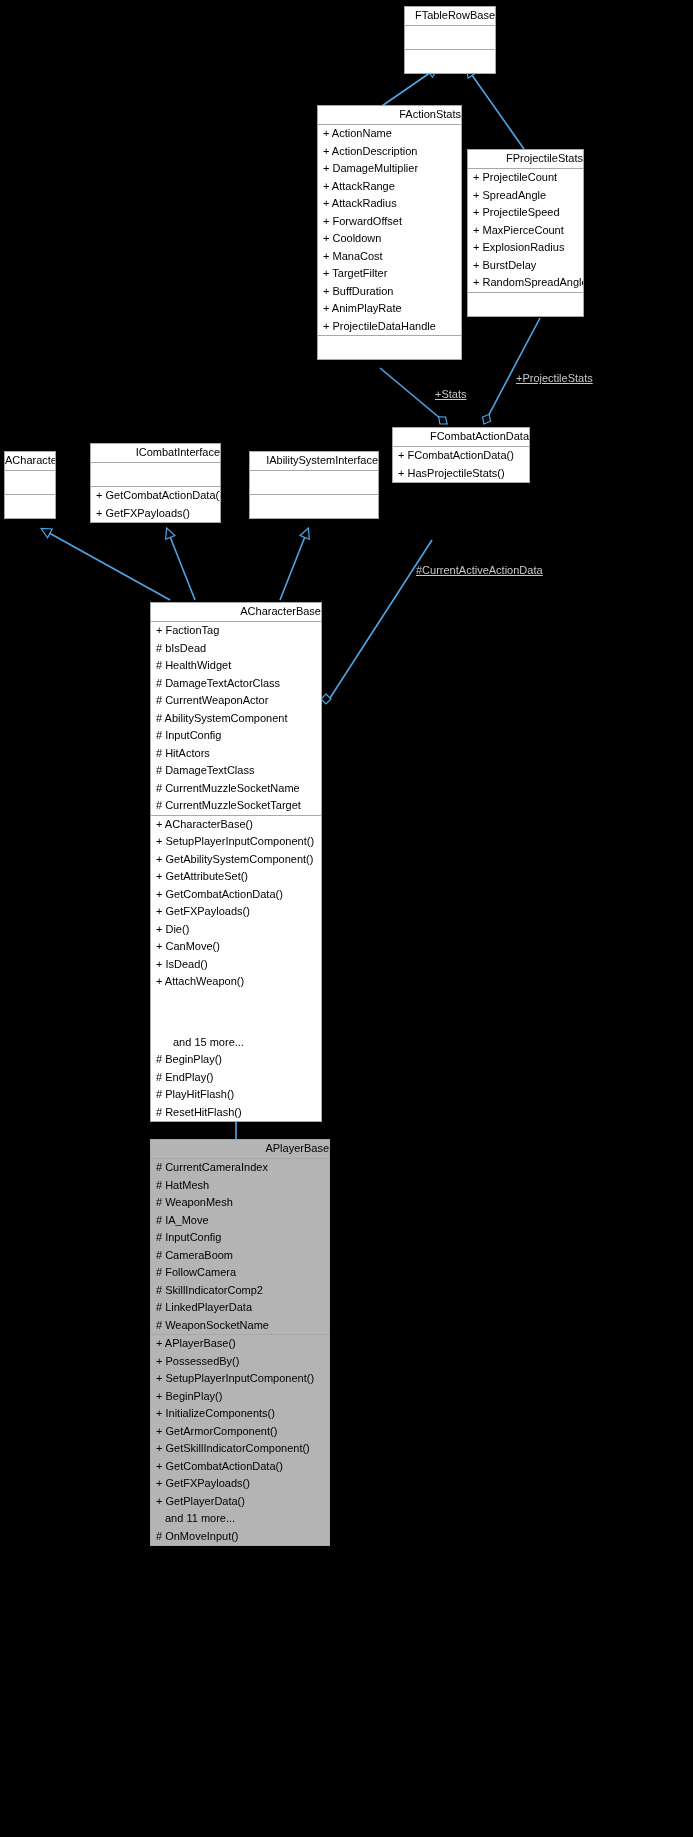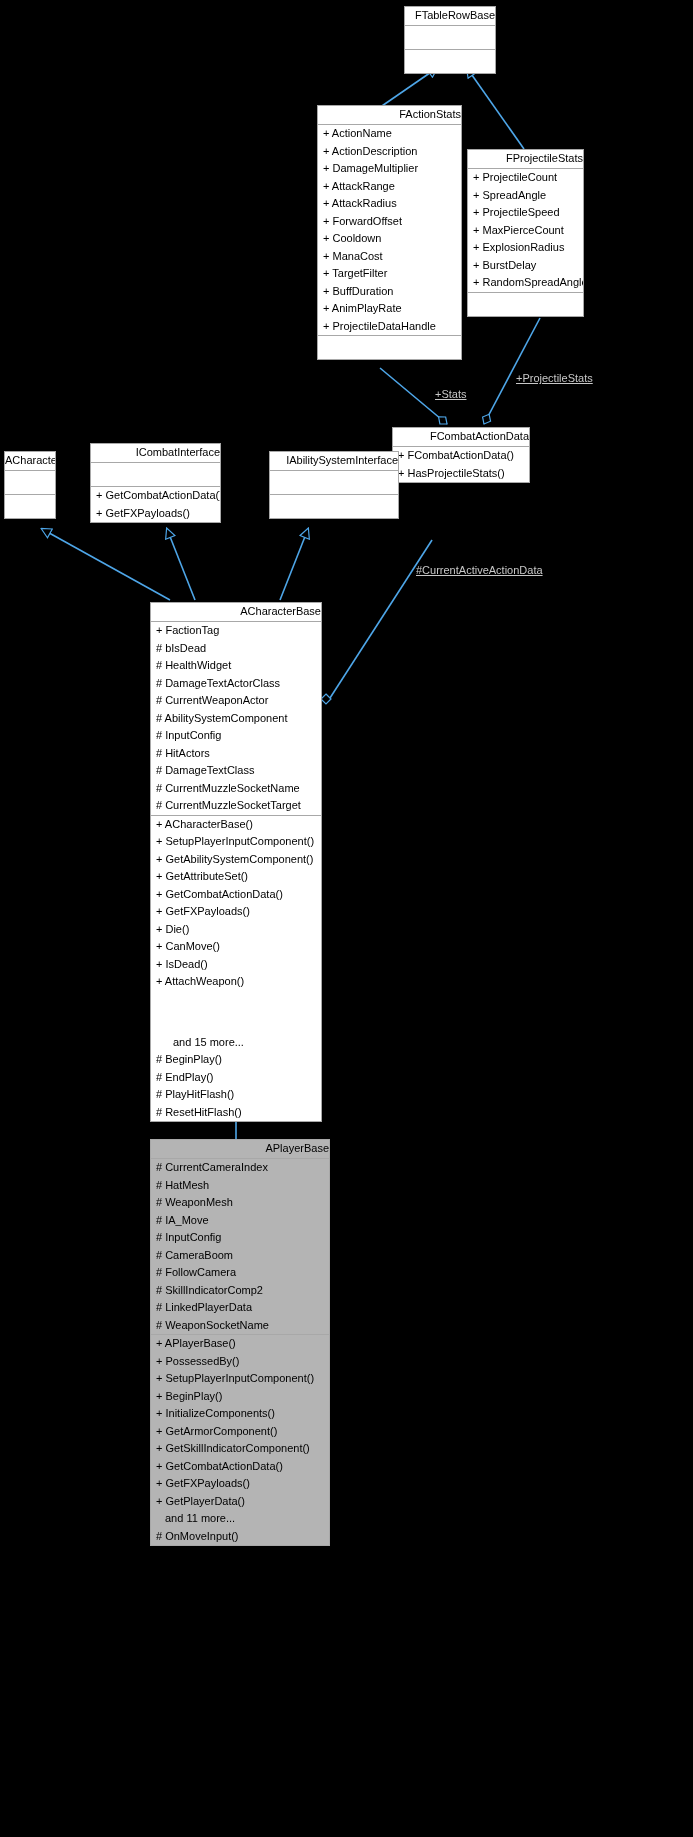--- a/index.html
+++ b/index.html
@@ -140,21 +140,21 @@
 
   <div class="cls" style="left:90px;top:443px;width:131px;">
     <div class="title">ICombatInterface</div>
     <div class="sec empty"></div>
     <div class="sec">
       <div class="row">+ GetCombatActionData()</div>
       <div class="row">+ GetFXPayloads()</div>
     </div>
   </div>
 
-  <div class="cls" style="left:249px;top:451px;width:130px;margin-left:20px;">
+  <div class="cls" style="left:249px;top:451px;width:130px;">
     <div class="title">IAbilitySystemInterface</div>
     <div class="sec empty"></div>
     <div class="sec empty"></div>
   </div>
 
   <div class="cls" style="left:150px;top:602px;width:172px;">
     <div class="title">ACharacterBase</div>
     <div class="sec">
       <div class="row">+ FactionTag</div>
       <div class="row"># bIsDead</div>

